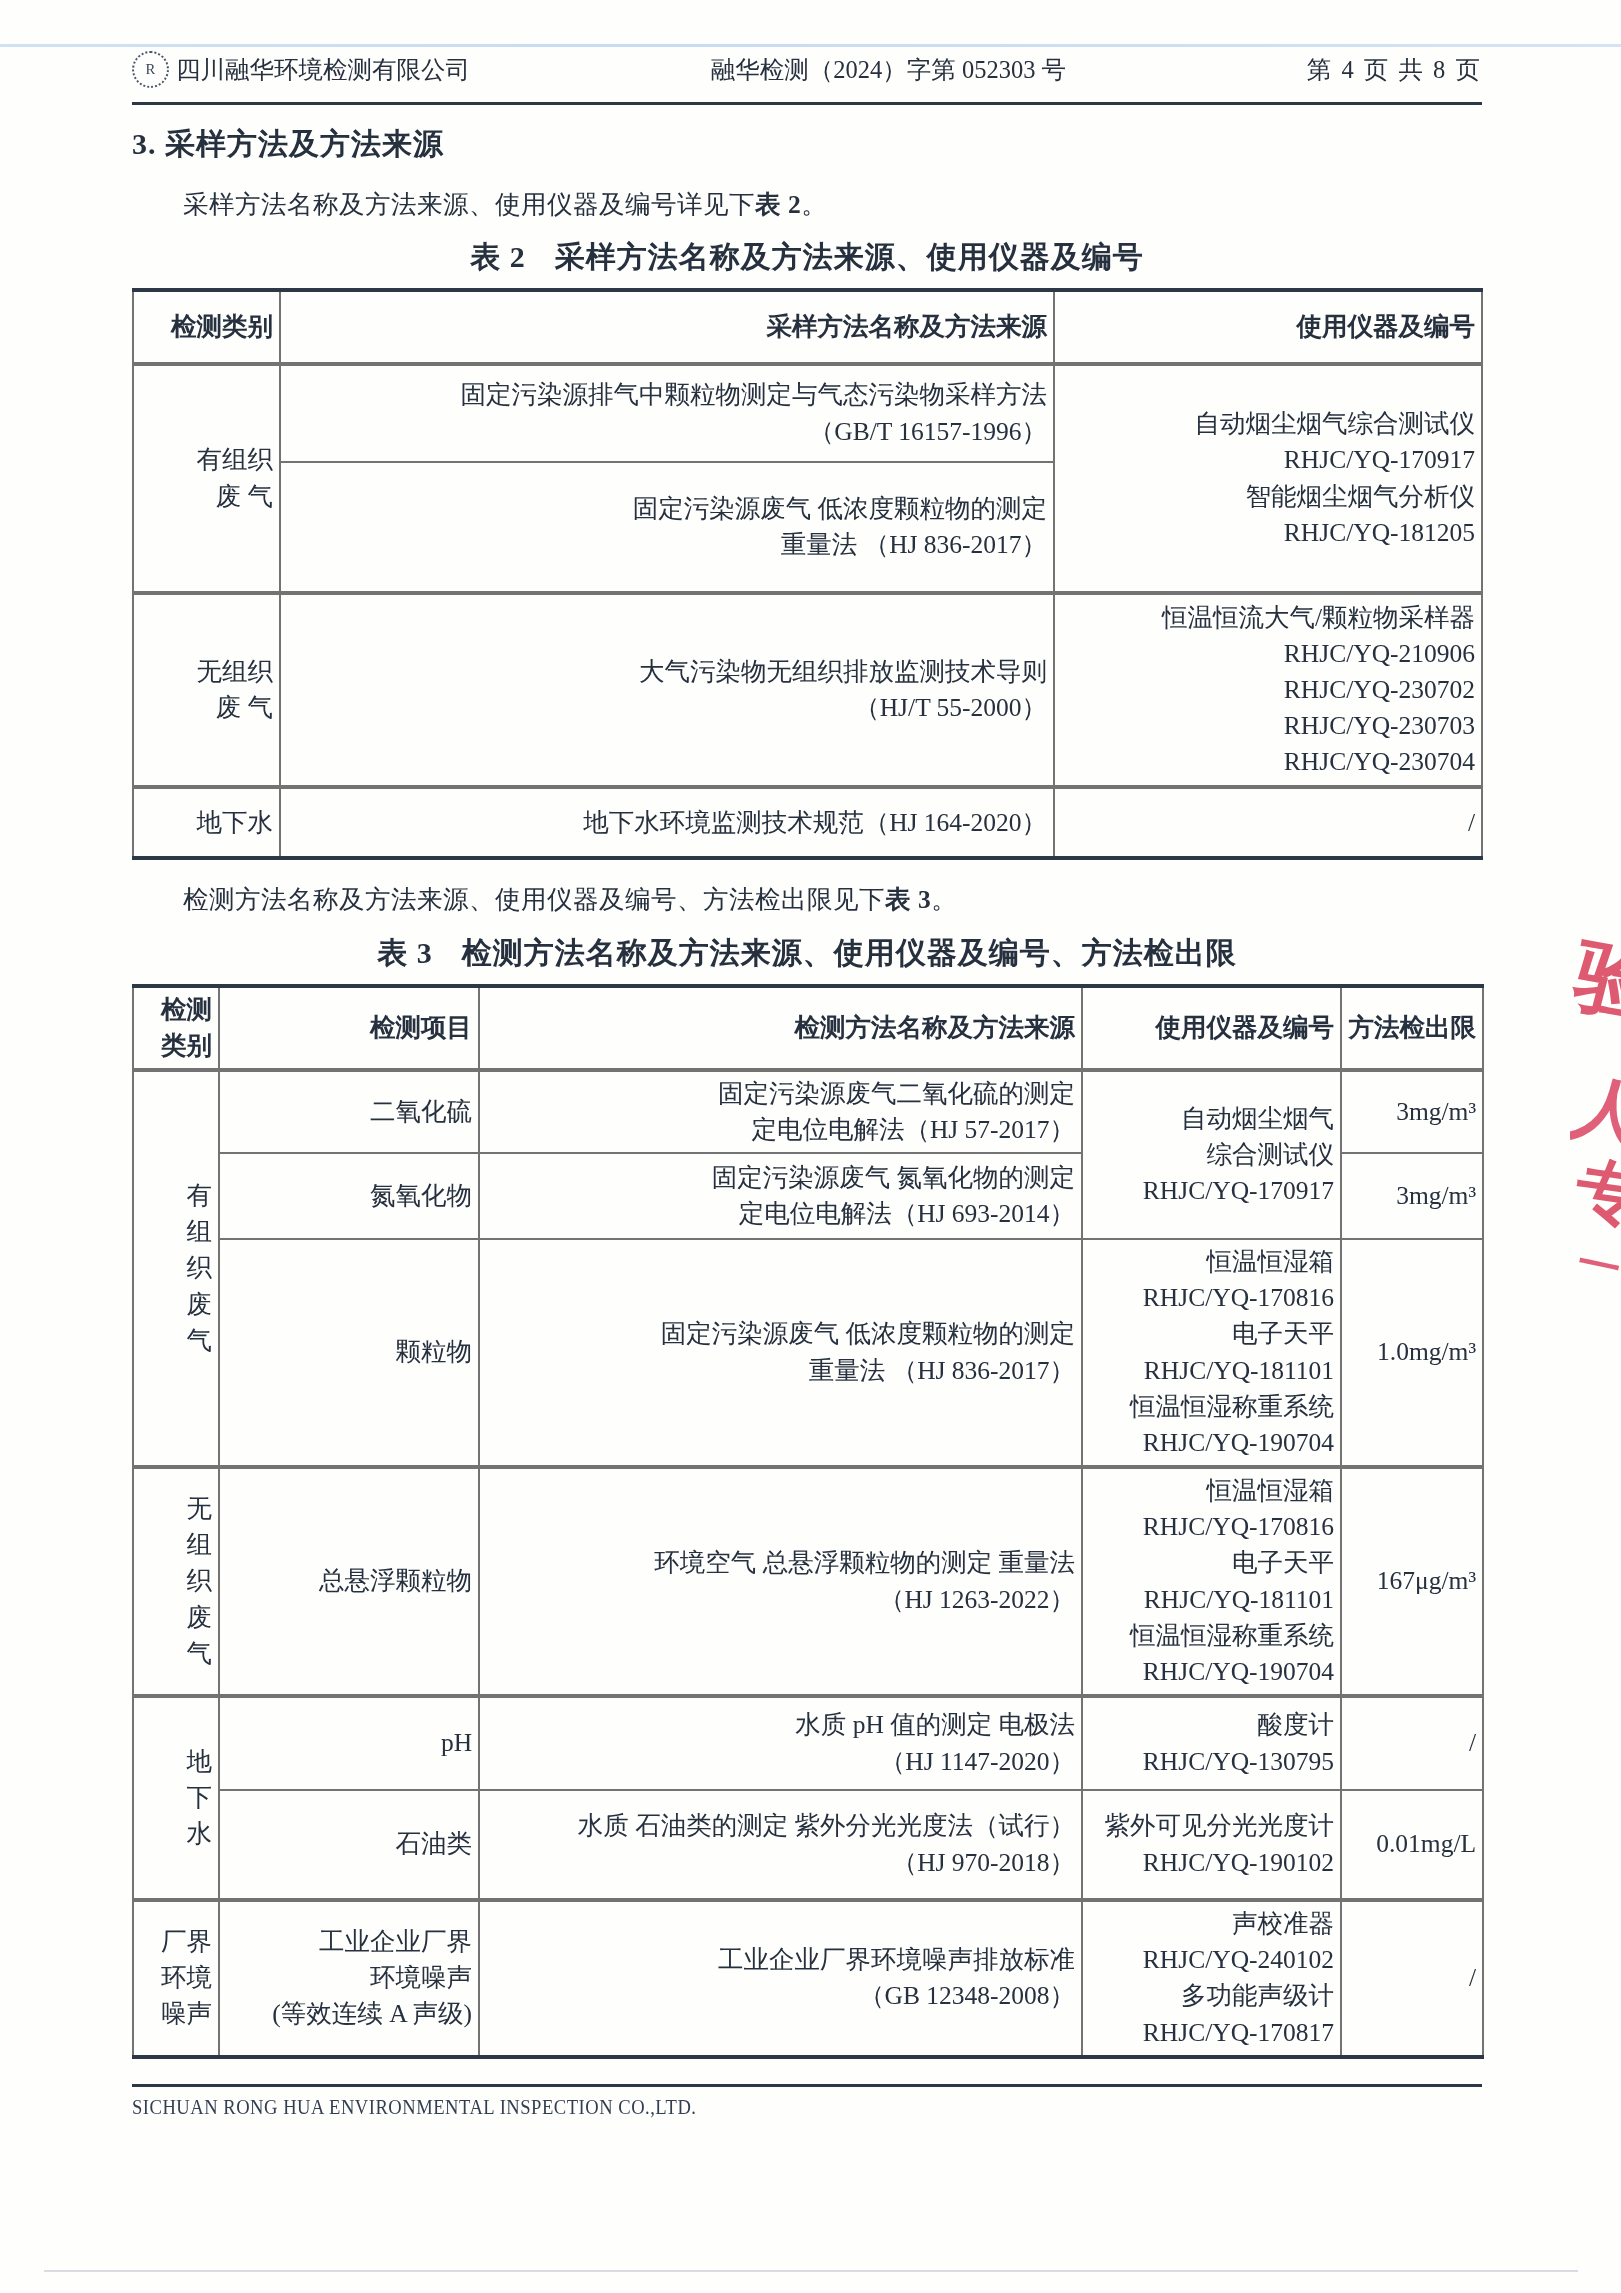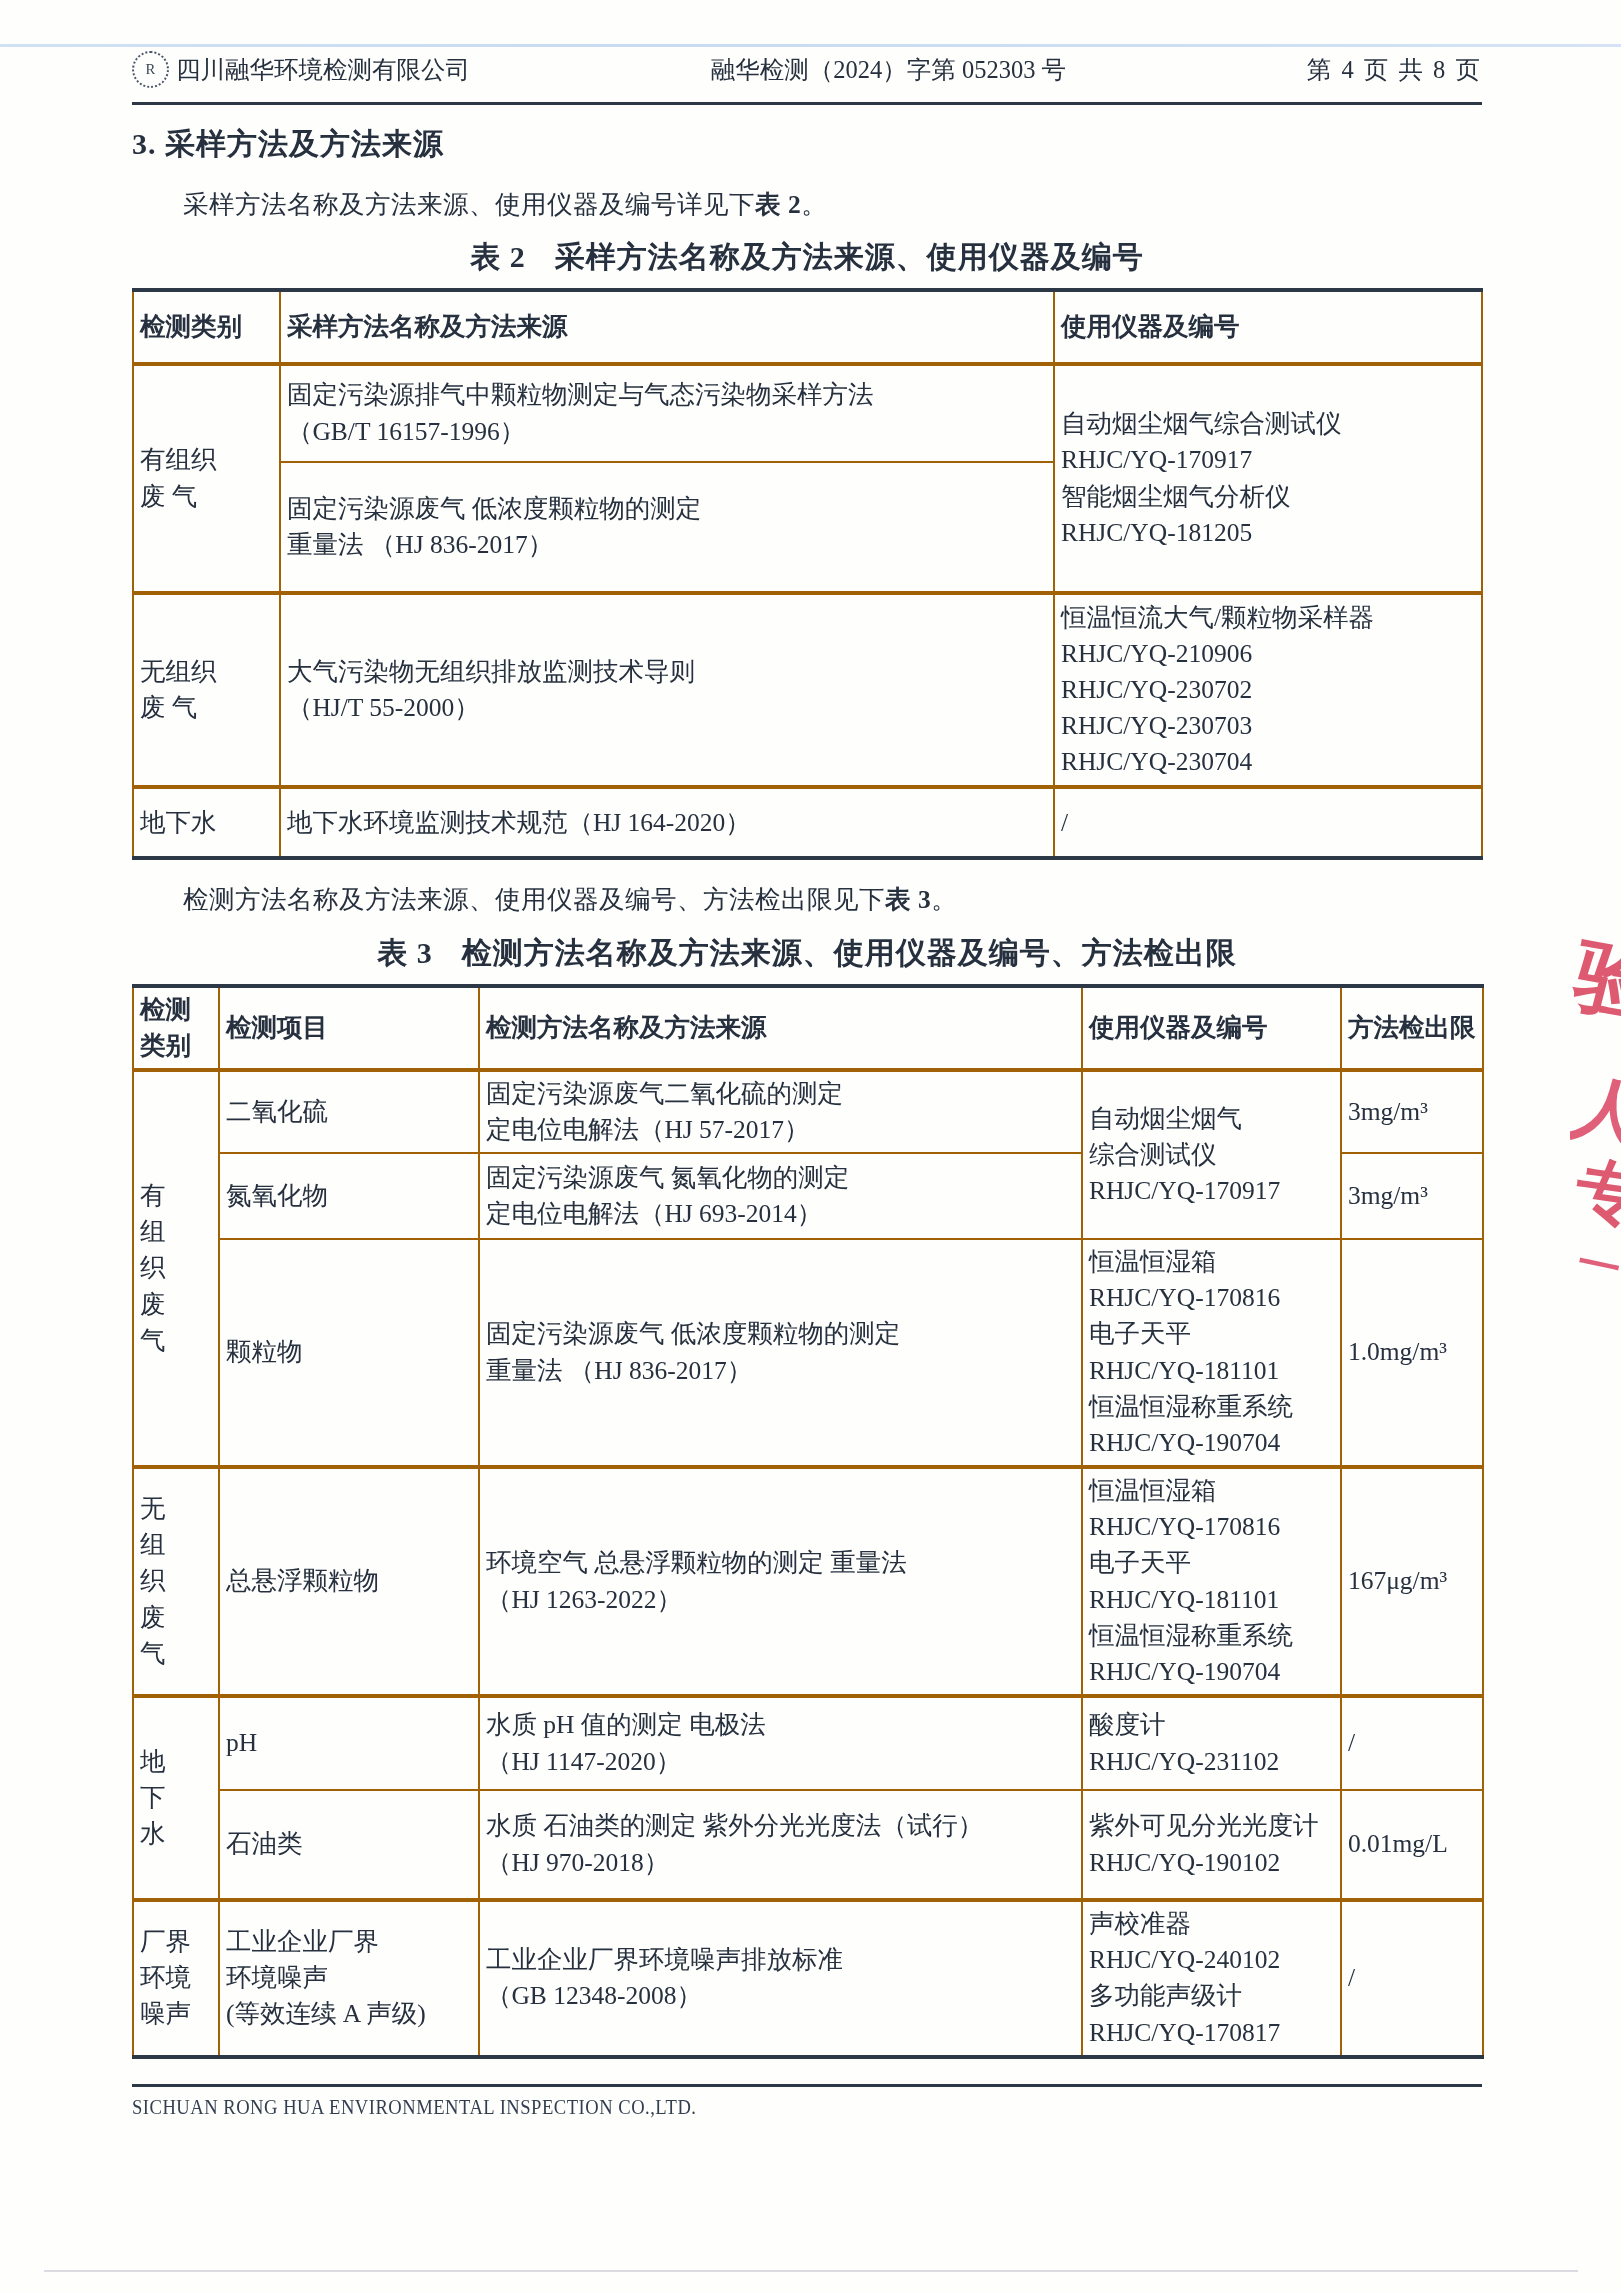--- a/index.html
+++ b/index.html
@@ -52,22 +52,22 @@
     text-align:center;font-size:30px;font-weight:bold;letter-spacing:1px;
   }
   .cap-gap{display:inline-block;width:29px;}
 
   
   table{
     border-collapse:collapse;table-layout:fixed;width:100%;
     font-size:25.5px;line-height:1.42;
   }
   td{
-    border:2px solid #a16207;
-    text-align:left;vertical-align:middle;
+    border:2px solid #737373;
+    text-align:right;vertical-align:middle;
     padding:3.9px 5.9px;
     overflow:hidden;
   }
   .pre{white-space:pre-line;}
   table{border-left-width:2px;border-right-width:2px;}
   .t2,.t3{border-top:4.9px solid #2c3845;border-bottom:4.9px solid #2c3845;}
   tr.h td{font-weight:bold;border-bottom-width:4.9px;}
   tr.thick td{border-top-width:4.9px;}
 
   .t2 tr.h{height:74px;}
@@ -243,21 +243,21 @@
           <td>167μg/m³</td>
         </tr>
         <tr class="row-ph thick">
           <td rowspan="2" class="pre">地
 下
 水</td>
           <td>pH</td>
           <td class="pre">水质 pH 值的测定 电极法
 （HJ 1147-2020）</td>
           <td class="pre">酸度计
-RHJC/YQ-231102</td>
+RHJC/YQ-130795</td>
           <td>/</td>
         </tr>
         <tr class="row-oil">
           <td>石油类</td>
           <td class="pre">水质 石油类的测定 紫外分光光度法（试行）
 （HJ 970-2018）</td>
           <td class="pre">紫外可见分光光度计
 RHJC/YQ-190102</td>
           <td>0.01mg/L</td>
         </tr>

